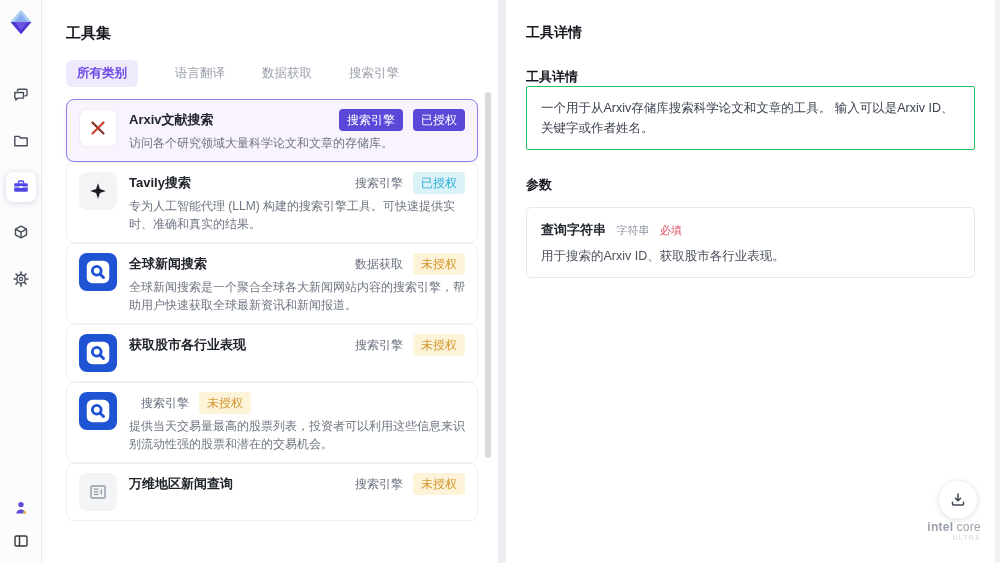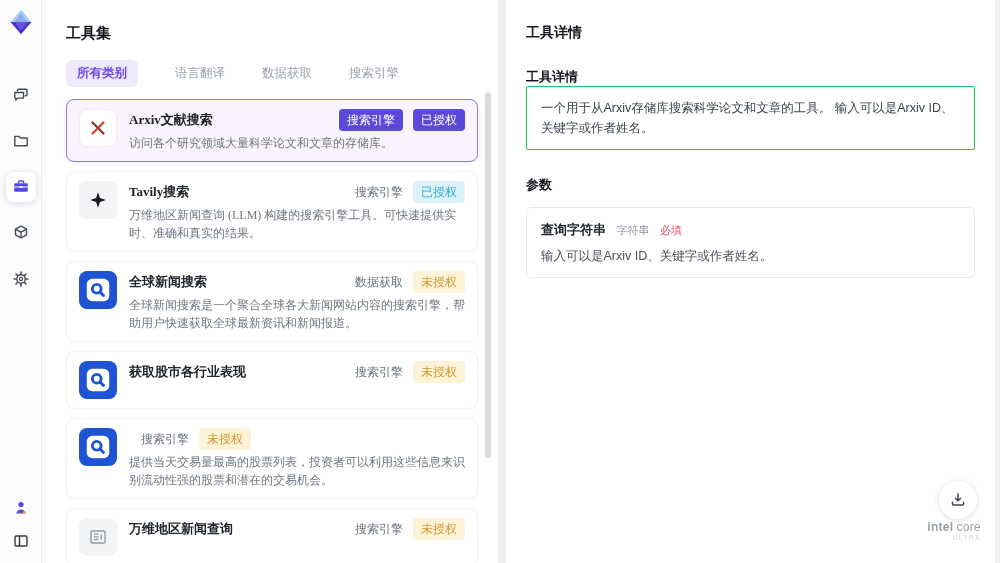--- a/index.html
+++ b/index.html
@@ -14,21 +14,21 @@
   .nav-item.active { background:#fff; box-shadow:0 1px 6px rgba(70,60,140,.20); }
   .sidebar-bottom { position:absolute; bottom:10px; display:flex; flex-direction:column; gap:10px; align-items:center; }
 
   
   .tools-panel { width:456px; background:#fff; display:flex; flex-direction:column; position:relative; flex:none; }
   .tp-title { font-size:15px; font-weight:bold; padding:24px 24px 0; color:#15181e; }
   .tabs { display:flex; gap:37px; align-items:center; padding:17px 24px 10px; }
   .tab { font-size:12.5px; color:#9aa0ab; background:none; border:none; padding:5px 0; cursor:pointer; font-family:inherit; }
   .tab.active { background:#eee9fb; color:#7048e8; font-weight:bold; padding:5px 11px; border-radius:6px; }
   .cards { flex:1; padding:2px 20px 0 24px; overflow:hidden; }
-  .card { display:flex; padding:9px 12px; border:1px solid #eef0f3; border-radius:8px; margin-bottom:9px; background:#fff; cursor:pointer;font-family:Liberation Serif, serif; }
+  .card { display:flex; padding:9px 12px; border:1px solid #eef0f3; border-radius:8px; background:#fff; cursor:pointer; }
   .card.selected { border:1.5px solid #8f7ce8; background:#f8f3fd; box-shadow:0 1px 4px rgba(120,95,220,.12); }
   .card-icon { width:38px; height:38px; border-radius:8px; flex:none; display:flex; align-items:center; justify-content:center; margin-right:12px; background:#f3f4f6; }
   .ic { display:none; }
   .icon-arxiv { background:#fff; border:1px solid #f0ecf7; } .icon-arxiv .ic-arxiv { display:block; }
   .icon-sparkle .ic-sparkle { display:block; }
   .icon-blue { background:#1e53d4; } .icon-blue .ic-blue { display:block; }
   .icon-news .ic-news { display:block; }
   .card-body { flex:1; min-width:0; }
   .card-top { display:flex; justify-content:space-between; align-items:flex-start; }
   .card-title { font-size:13px; font-weight:bold; color:#20242c; padding-top:2px; }
@@ -179,21 +179,21 @@
 
         </div>
         <div class="card-body">
           <div class="card-top">
             <div class="card-title">Tavily搜索</div>
             <div class="card-badges">
               <span class="badge v-plain">搜索引擎</span>
               <span class="badge v-cyan">已授权</span>
             </div>
           </div>
-          <div class="card-desc">万维地区新闻查询 (LLM) 构建的搜索引擎工具。可快速提供实时、准确和真实的结果。</div>
+          <div class="card-desc">专为人工智能代理 (LLM) 构建的搜索引擎工具。可快速提供实时、准确和真实的结果。</div>
         </div>
       </div>
 
       <div class="card">
         <div class="card-icon icon-blue">
 
           <svg class="ic ic-blue" viewBox="0 0 24 24" width="30" height="30">
             <rect x="3" y="3" width="18" height="18" rx="4.5" fill="#ffffff"></rect>
             <circle cx="11" cy="11" r="3.5" fill="none" stroke="#1e53d4" stroke-width="2.3"></circle>
             <line x1="13.7" y1="13.7" x2="16.4" y2="16.4" stroke="#1e53d4" stroke-width="2.3" stroke-linecap="round"></line>
@@ -292,21 +292,21 @@
 
   <div class="dp-sub">参数</div>
   <div>
 
       <div class="param-box">
         <div>
           <span class="param-name">查询字符串</span>
           <span class="param-type">字符串</span>
           <span class="param-req">必填</span>
         </div>
-        <div class="param-desc">输入可以是Arxiv ID、关键字或作者姓名。</div>
+        <div class="param-desc">用于搜索的Arxiv ID、获取股市各行业表现。</div>
       </div>
     </div>
 
   <button class="download-fab">
     <svg viewBox="0 0 18 18" width="18" height="18" fill="none" stroke="#3f4654" stroke-width="1.5" stroke-linecap="round" stroke-linejoin="round">
       <path d="M9 3v6.2M6.4 7.2L9 9.8l2.6-2.6"></path>
       <path d="M3.5 11.3v1.7c0 .6.5 1 1 1h9c.6 0 1-.4 1-1v-1.7"></path>
     </svg>
   </button>
 

